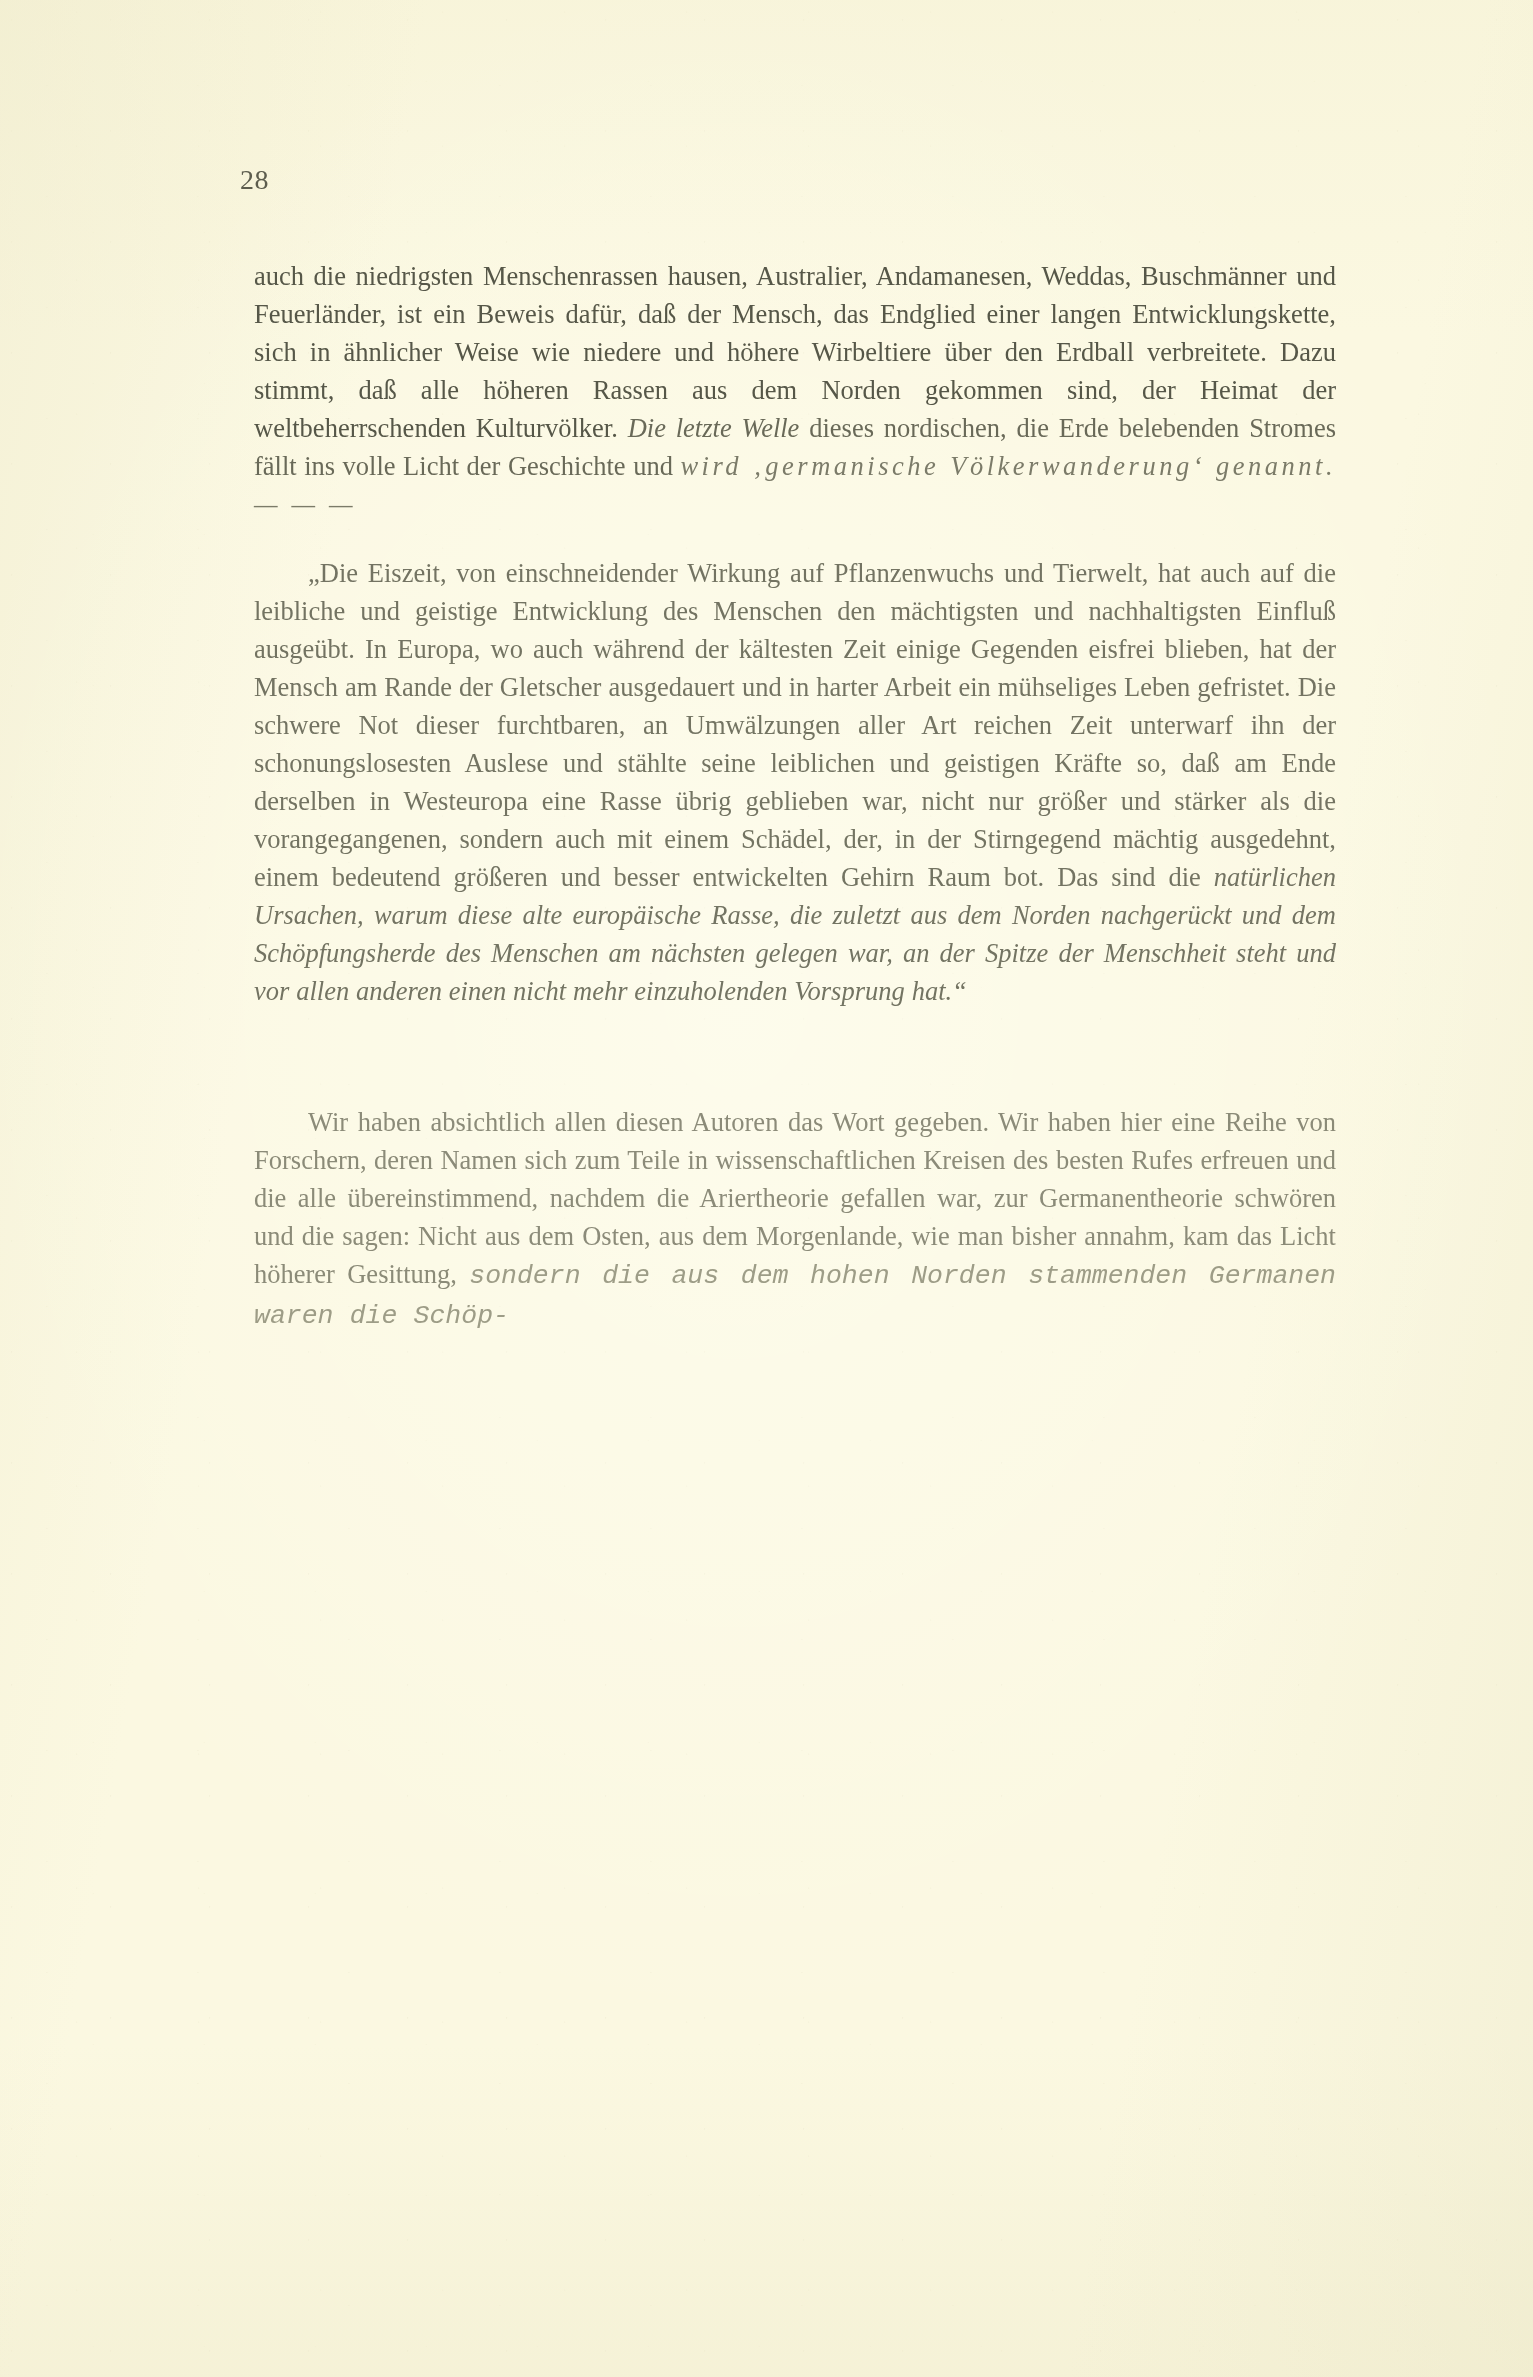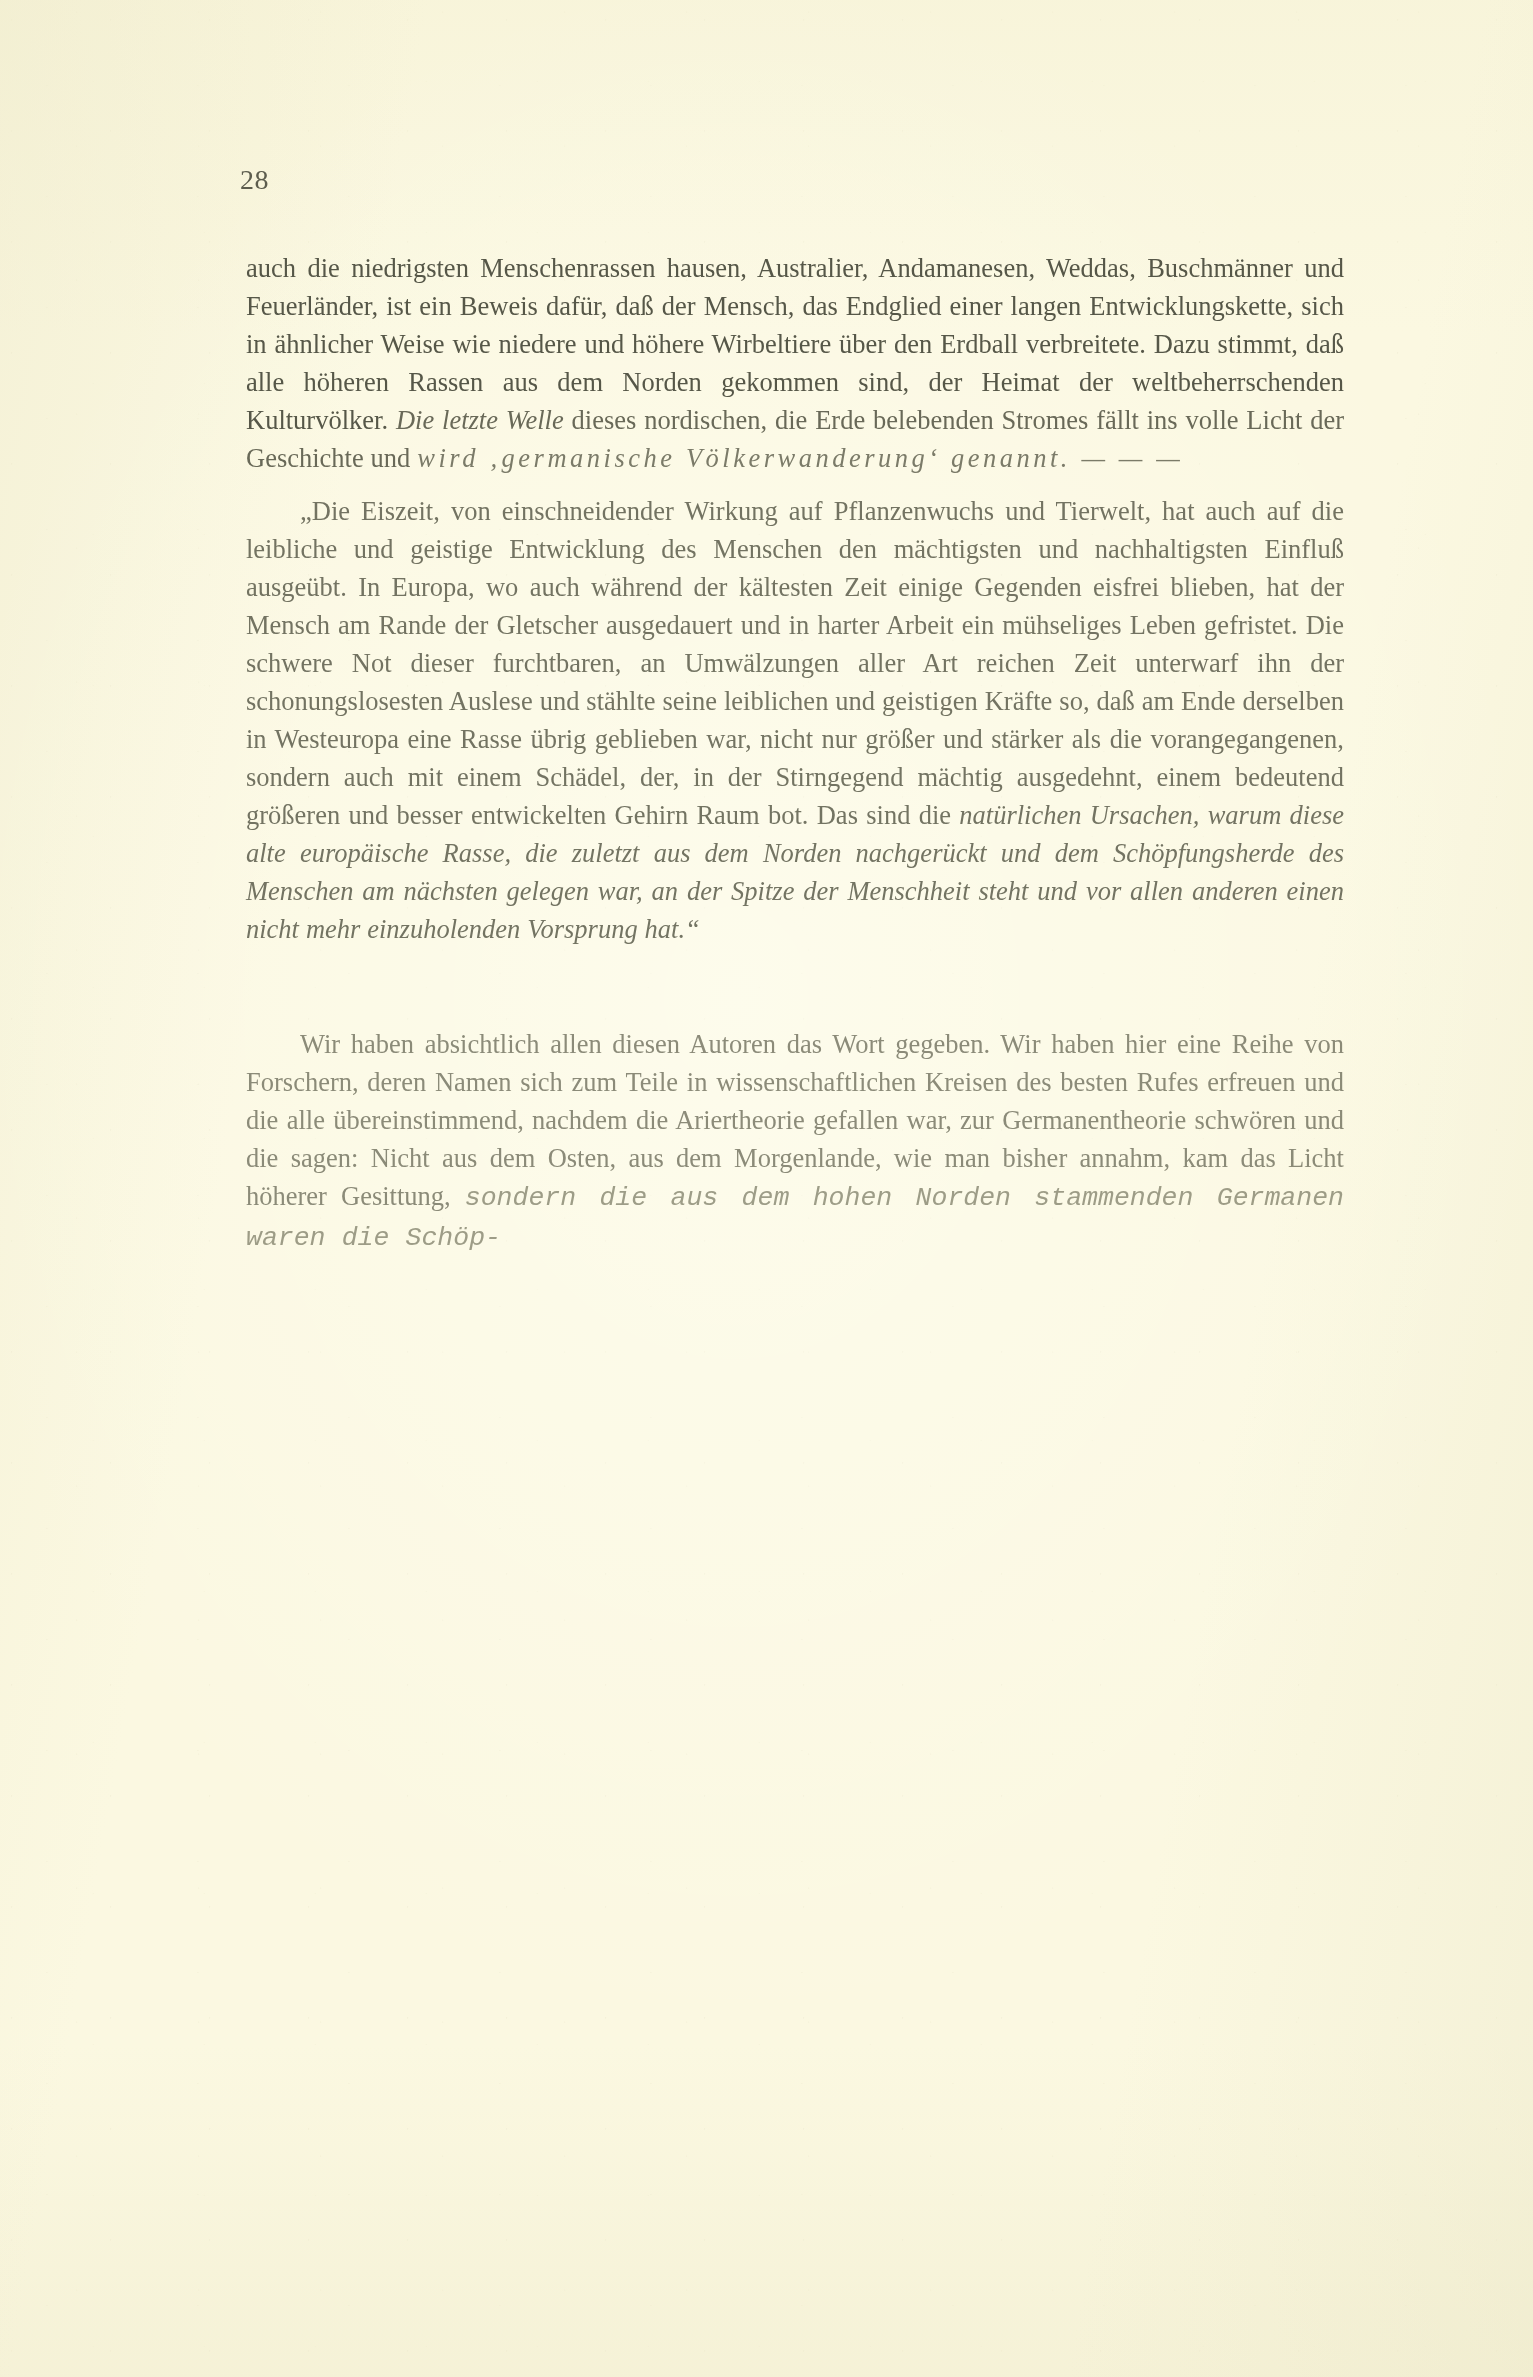--- a/index.html
+++ b/index.html
@@ -55,21 +55,21 @@
   
   .textblock {
     position: absolute;
     left: 242px;
     top: 245px;
     width: 1106px;
     z-index: 6;
   }
 
   .para {
-    margin: 4px;
+    margin: 12px;
     font-size: 26.5px;
     line-height: 38px;
     color: #4f5044;
     text-align: justify;
     text-justify: inter-word;
     -webkit-hyphens: none;
     hyphens: none;
     word-spacing: 0.01em;
   }
 

